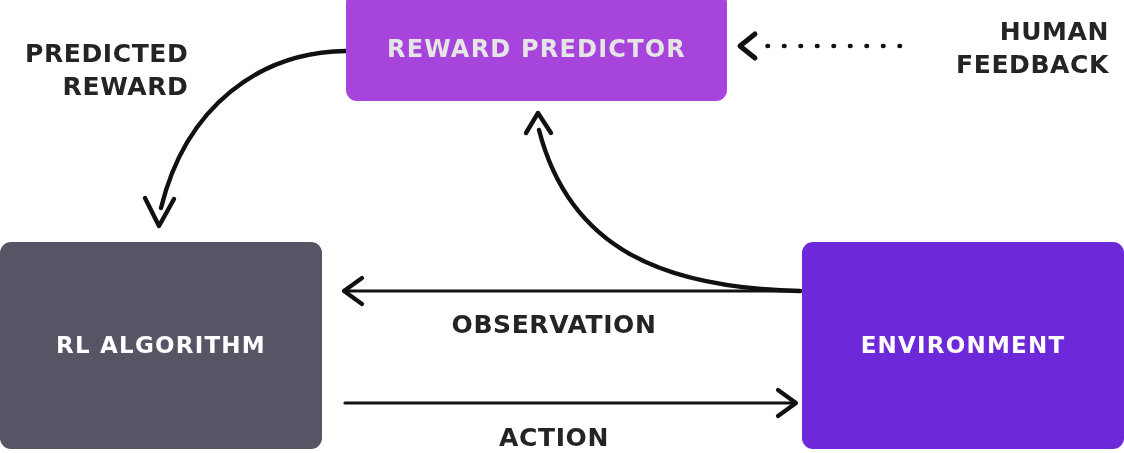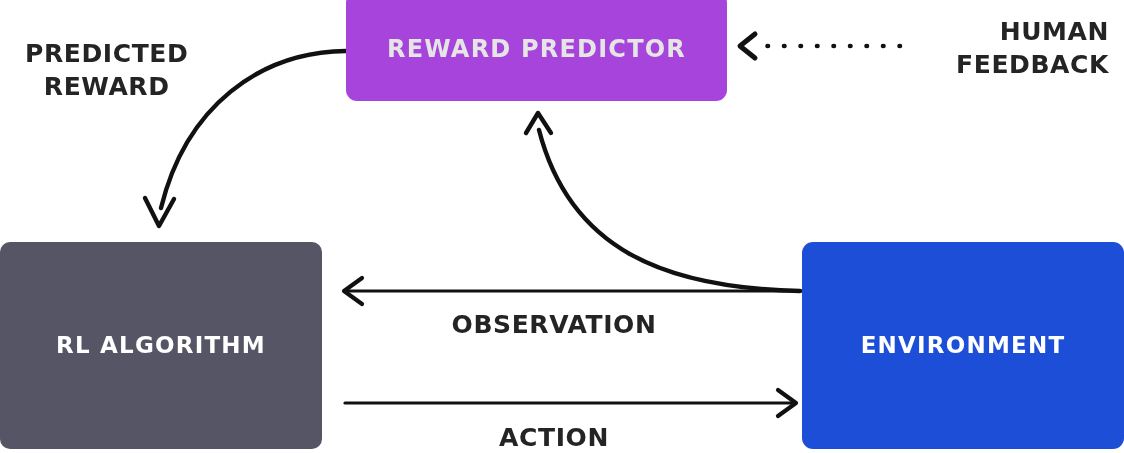--- a/index.html
+++ b/index.html
@@ -43,48 +43,47 @@
     color: #e5e5e5;
     font-size: 24px;
     padding-top: 6px;
   }
   #node-rl-algorithm {
     left: 0px;
     top: 242px;
     width: 322px;
     height: 207px;
     background: #565565;
-    border-radius: 10px;
   }
   #node-environment {
     left: 802px;
     top: 242px;
     width: 322px;
     height: 207px;
-    background: #1d4ed8;
+    background: #6d28d9;
   }
   #node-rl-algorithm .node-label,
   #node-environment .node-label {
     color: #ffffff;
     font-size: 23px;
   }
   .edge-label {
     position: absolute;
     font-family: "DejaVu Sans", sans-serif;
     font-weight: bold;
     color: #242424;
     letter-spacing: 0.6px;
     line-height: 1.30;
     white-space: pre-line;
   }
   #label-predicted-reward {
     left: 25px;
     top: 38px;
     font-size: 25px;
-    text-align: center;
+    text-align: right;
   }
   #label-human-feedback {
     right: 15px;
     top: 16px;
     font-size: 25px;
     text-align: right;
   }
   #label-observation {
     left: 0px;
     right: 0px;

